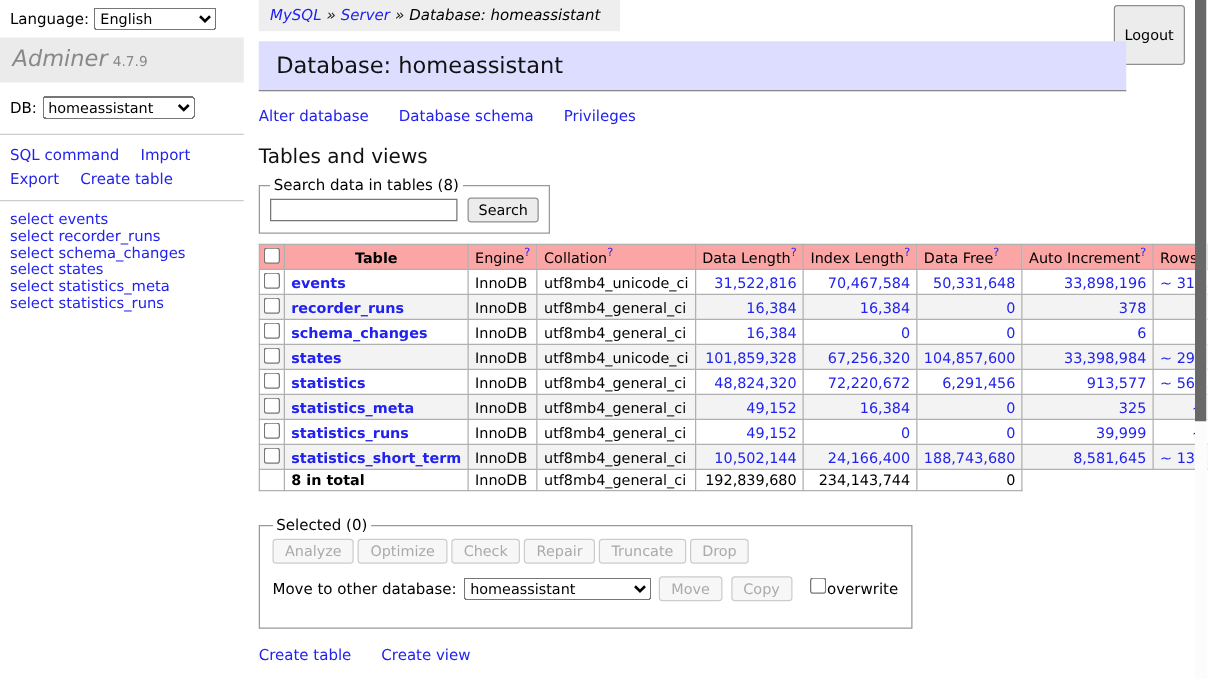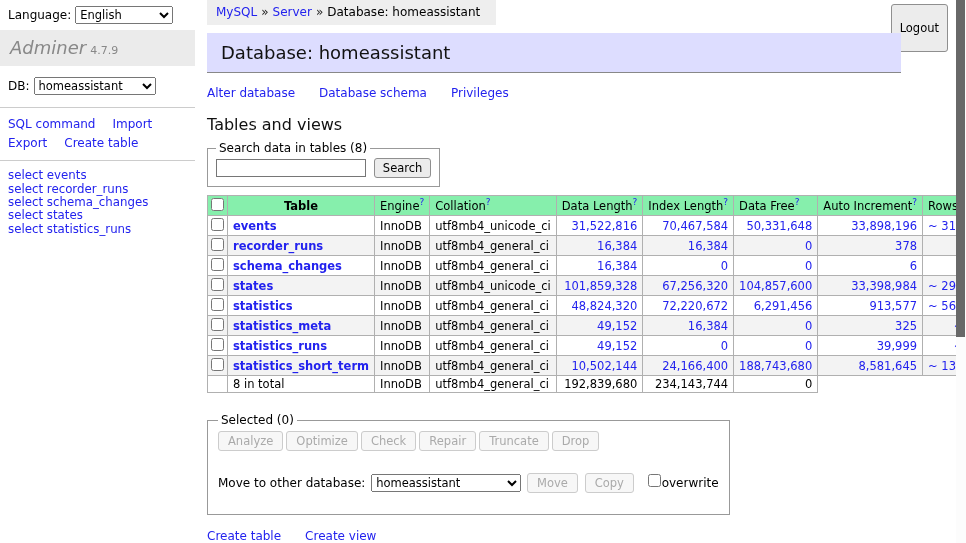--- a/index.html
+++ b/index.html
@@ -16,21 +16,21 @@
   
   .lang-row { position:absolute; top:6px; left:8px; }
   .lang-row select { width:98px; margin-left:4px; }
   .logout-btn {
     position:absolute; top:4px; right:18px;
     font-family:inherit; font-size:11.5px; padding:16px 8px;
     background:#ececec; border:1px solid #8f8f8f; border-radius:3px; cursor:pointer;
   }
   .breadcrumb {
     position:absolute; left:207px; top:0; height:25px; line-height:25px;
-    background:#eee; padding:0 16px 0 9px; white-space:nowrap;
+    background:#eee; padding:0 16px 0 9px; white-space:nowrap;font-style:italic;
   }
   .breadcrumb .sep { color:#222; margin:0 4px; }
 
   
   .sidebar { position:absolute; left:0; top:30px; width:195px; }
   .logo { background:#ebebeb; padding:7px 10px 8px; }
   .logo-name { font-style:italic; color:#888; font-size:18px; }
   .logo-version { color:#888; font-size:11px; margin-left:4px; }
   .db-row { padding:11px 8px 12px; }
   .db-row select { width:122px; margin-left:4px; }
@@ -56,38 +56,38 @@
     font-family:inherit; font-size:11.5px; padding:2px 8px; margin-left:4px;
     background:#ececec; border:1px solid #8f8f8f; border-radius:3px; cursor:pointer;
   }
 
   
   table { border-collapse:collapse; margin-top:8px; }
   th, td {
     border:1px solid #b0b0b0; padding:1px 5px; font-size:11.5px;
     font-weight:normal; text-align:left; line-height:14px; white-space:nowrap;
   }
-  thead th { background:#86efac; }
+  thead th { background:#fca5a5; }
   thead th.tname { font-weight:bold; text-align:center; }
   sup.help { font-size:9px; line-height:0; }
   tr.odd td, tr.odd th { background:#f3f3f3; }
   td.chk, th.chk { text-align:center; width:18px; padding:1px 2px; }
   td.num { text-align:right; }
   tbody th a { font-weight:bold; }
-  tfoot th { font-weight:normal;margin-top:38px; }
+  tfoot th { font-weight:bold;margin-top:38px; }
   tfoot td.num { color:#000; }
   input[type=checkbox] { margin:1px; }
 
   
   .selected-fs { margin-top:20px; padding:4px 10px 21px; }
   .dbtn {
     font-family:inherit; font-size:11.5px; color:#aaa; background:#f7f7f7;
     border:1px solid #ccc; border-radius:3px; padding:2px 9px; margin-right:3px;
   }
-  .move-row { margin-top:22px; }
+  .move-row { margin-top:10px; }
   .move-row select { width:150px; margin:0 2px; }
   .overwrite-lbl { margin-left:6px; }
 
   .link-row { margin:14px 0 0; }
 
   
   .scrollbar { position:absolute; right:0; top:0; width:10px; height:543px; background:#fcfcfc; }
   .scroll-thumb { position:absolute; top:0; right:1px; width:9px; height:337px; background:#686868; }
 </style>
 </head>
@@ -107,20 +107,21 @@
   </div>
   <div class="db-row">
     <span>DB:</span><select><option>homeassistant</option></select>
   </div>
   <p class="side-actions" id="side-actions"><a>SQL command</a><a>Import</a><a>Export</a><a>Create table</a></p>
   <div class="side-tables" id="side-tables">
       <a>select events</a>
       <a>select recorder_runs</a>
       <a>select schema_changes</a>
       <a>select states</a>
+      <a>select statistics_meta</a>
       <a>select statistics_runs</a>
     </div>
 </div>
 
 <div class="content">
   <h2 class="page-title">Database: homeassistant</h2>
   <p class="db-links" id="db-links"><a>Alter database</a><a>Database schema</a><a>Privileges</a></p>
   <h3>Tables and views</h3>
 
   <fieldset class="search-fs">

